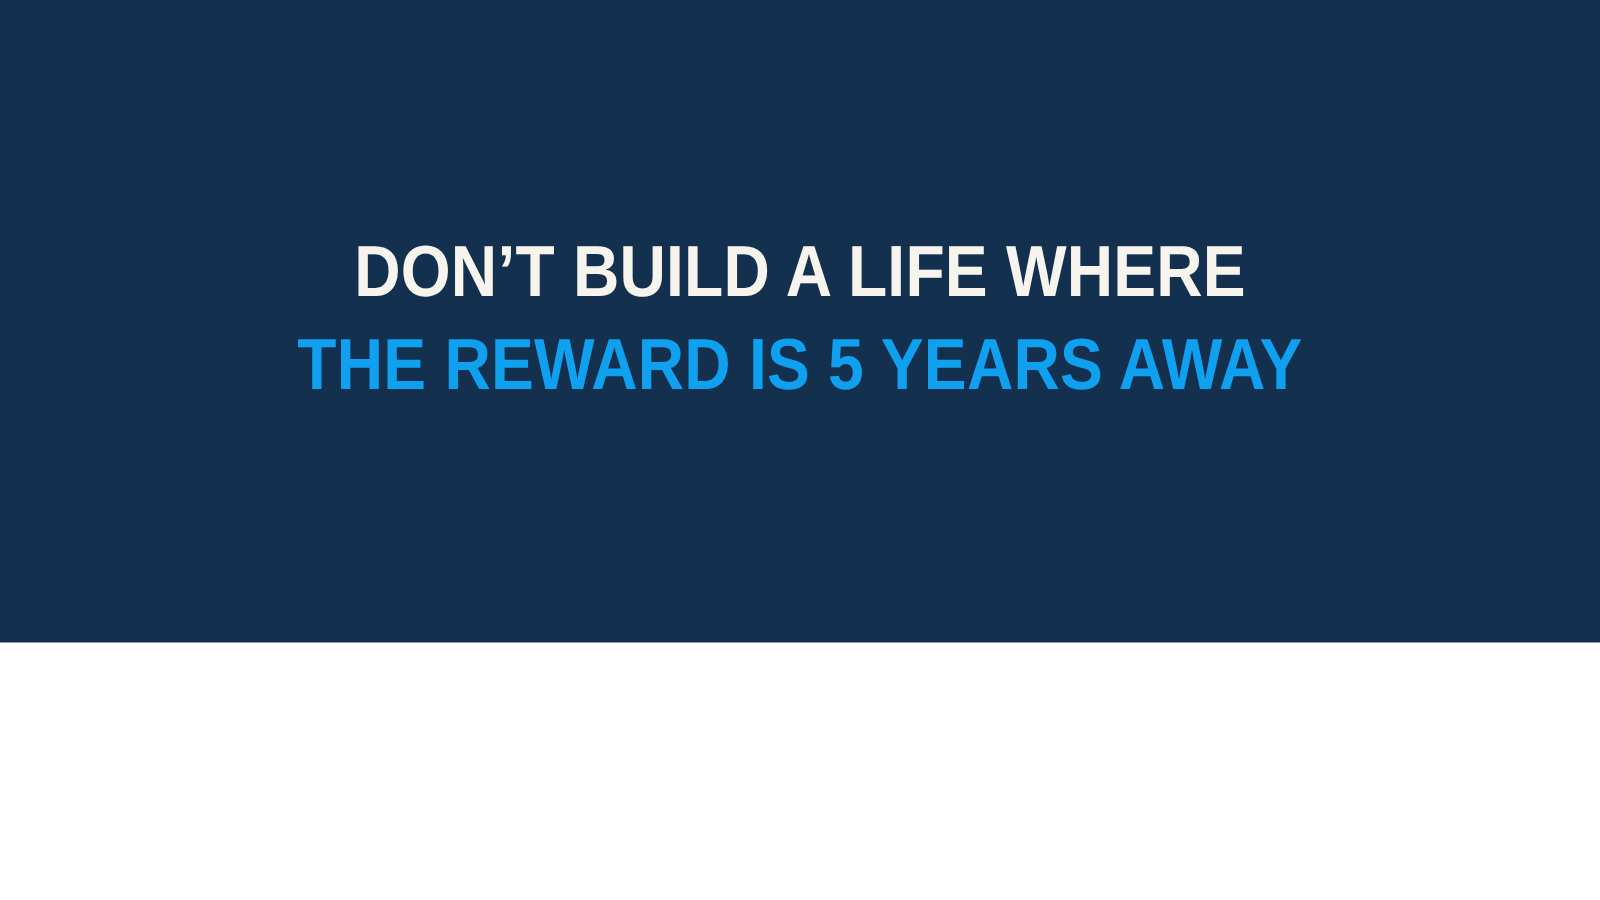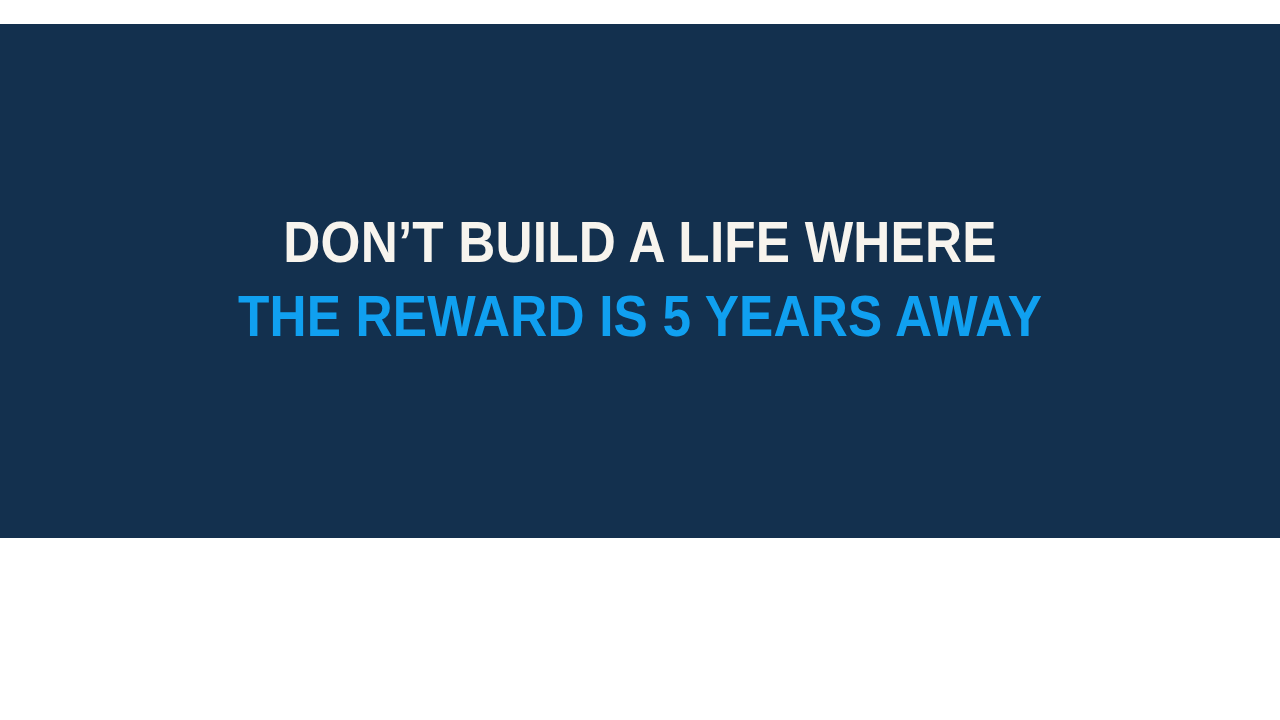--- a/index.html
+++ b/index.html
@@ -17,21 +17,20 @@
   #slide {
     position: relative;
     width: 1280px;
     height: 514px;
     background: #13304E;
     display: flex;
     flex-direction: column;
     align-items: center;
     justify-content: center;
     box-sizing: border-box;
-    margin-top: 24px;
   }
 
   .quote-block {
     display: flex;
     flex-direction: column;
     align-items: center;
     justify-content: center;
     width: 100%;
     
     transform: translateY(-2px);

